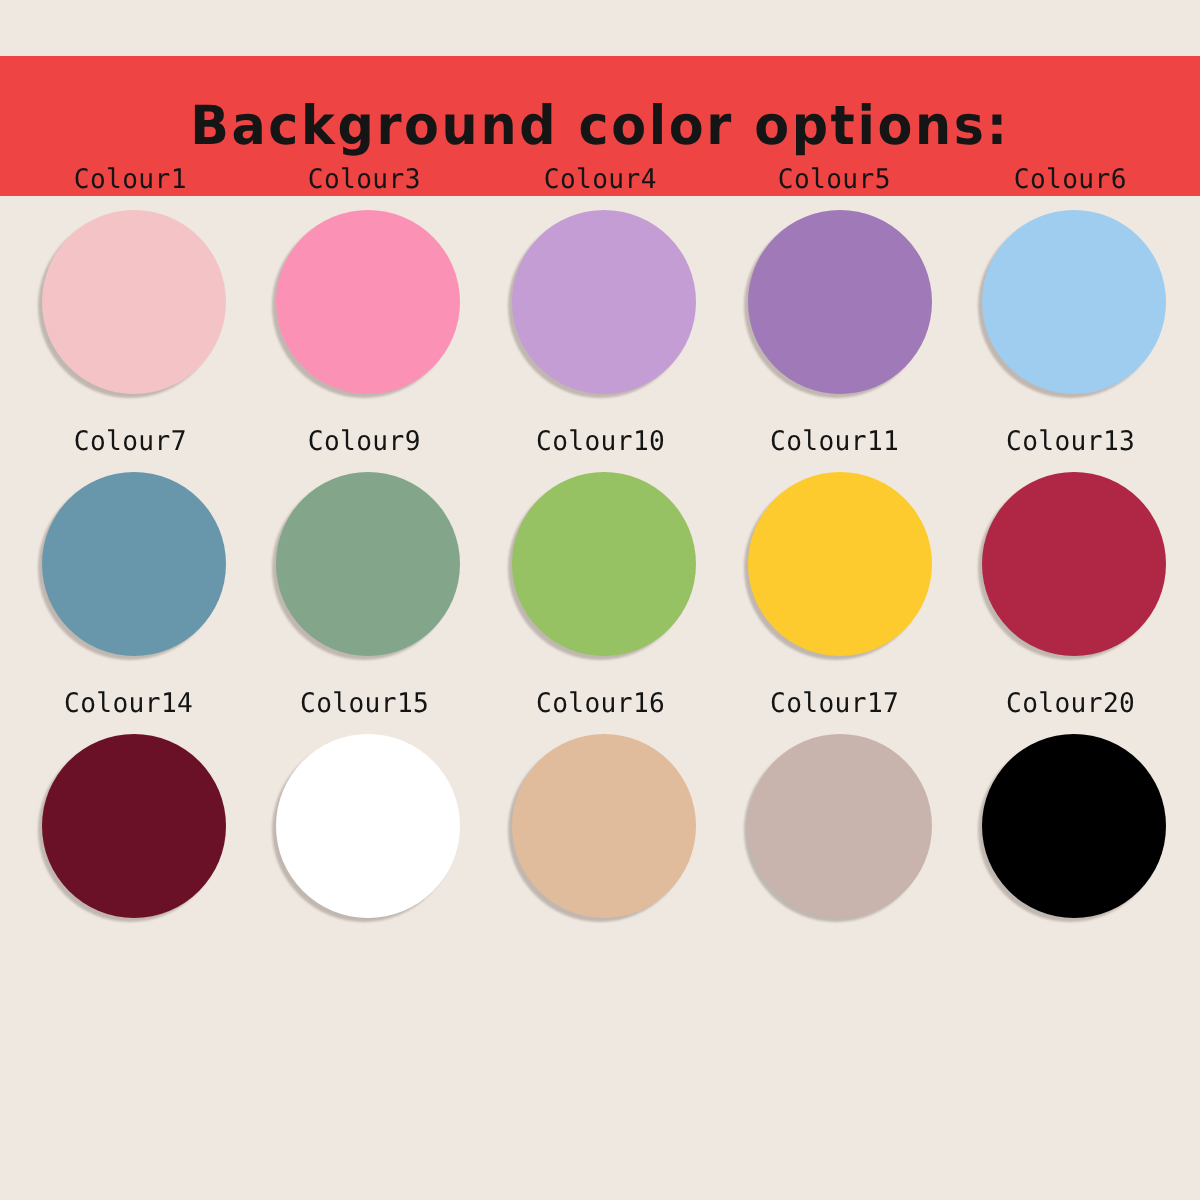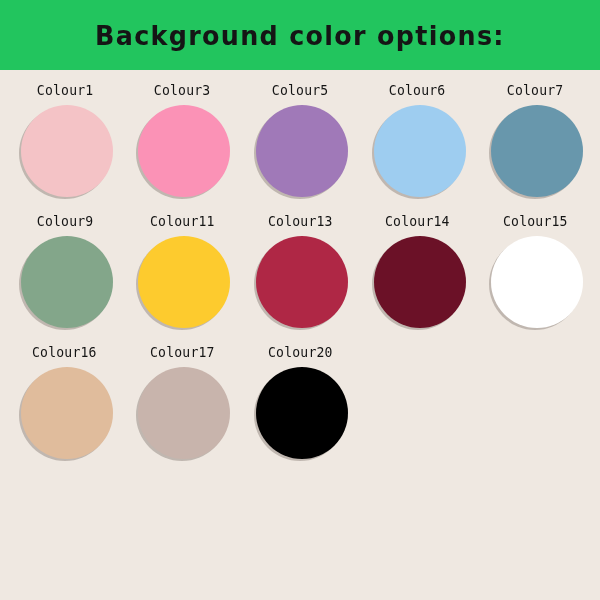--- a/index.html
+++ b/index.html
@@ -107,40 +107,47 @@
     width: 92px;
     height: 92px;
     border-radius: 50%;
   }
 </style>
 </head>
 <body style="background-color: rgb(239, 232, 225);">
 
 <div id="palette-page" style="background-color: rgb(239, 232, 225);">
 
-  <div id="header-band" style="background-color: #22c55e;">
+  <div id="header-band" style="background-color: #ef4444; margin-top: 28px;">
     <div id="header-title" style="color: rgb(21, 21, 21);">Background color options:</div>
   </div>
 
   <div id="swatch-grid">
       <div class="swatch-cell">
         <div class="swatch-label">Colour1</div>
         <div class="swatch-dot-wrap">
           <div class="swatch-dot-shadow"></div>
           <div class="swatch-dot" style="background-color: rgb(244, 195, 198);"></div>
         </div>
       </div>
       <div class="swatch-cell">
         <div class="swatch-label">Colour3</div>
         <div class="swatch-dot-wrap">
           <div class="swatch-dot-shadow"></div>
           <div class="swatch-dot" style="background-color: rgb(251, 146, 182);"></div>
         </div>
       </div>
       <div class="swatch-cell">
+        <div class="swatch-label">Colour4</div>
+        <div class="swatch-dot-wrap">
+          <div class="swatch-dot-shadow"></div>
+          <div class="swatch-dot" style="background-color: rgb(196, 157, 212);"></div>
+        </div>
+      </div>
+      <div class="swatch-cell">
         <div class="swatch-label">Colour5</div>
         <div class="swatch-dot-wrap">
           <div class="swatch-dot-shadow"></div>
           <div class="swatch-dot" style="background-color: rgb(160, 121, 184);"></div>
         </div>
       </div>
       <div class="swatch-cell">
         <div class="swatch-label">Colour6</div>
         <div class="swatch-dot-wrap">
           <div class="swatch-dot-shadow"></div>
@@ -155,20 +162,27 @@
         </div>
       </div>
       <div class="swatch-cell">
         <div class="swatch-label">Colour9</div>
         <div class="swatch-dot-wrap">
           <div class="swatch-dot-shadow"></div>
           <div class="swatch-dot" style="background-color: rgb(131, 166, 138);"></div>
         </div>
       </div>
       <div class="swatch-cell">
+        <div class="swatch-label">Colour10</div>
+        <div class="swatch-dot-wrap">
+          <div class="swatch-dot-shadow"></div>
+          <div class="swatch-dot" style="background-color: rgb(150, 194, 99);"></div>
+        </div>
+      </div>
+      <div class="swatch-cell">
         <div class="swatch-label">Colour11</div>
         <div class="swatch-dot-wrap">
           <div class="swatch-dot-shadow"></div>
           <div class="swatch-dot" style="background-color: rgb(253, 203, 46);"></div>
         </div>
       </div>
       <div class="swatch-cell">
         <div class="swatch-label">Colour13</div>
         <div class="swatch-dot-wrap">
           <div class="swatch-dot-shadow"></div>

